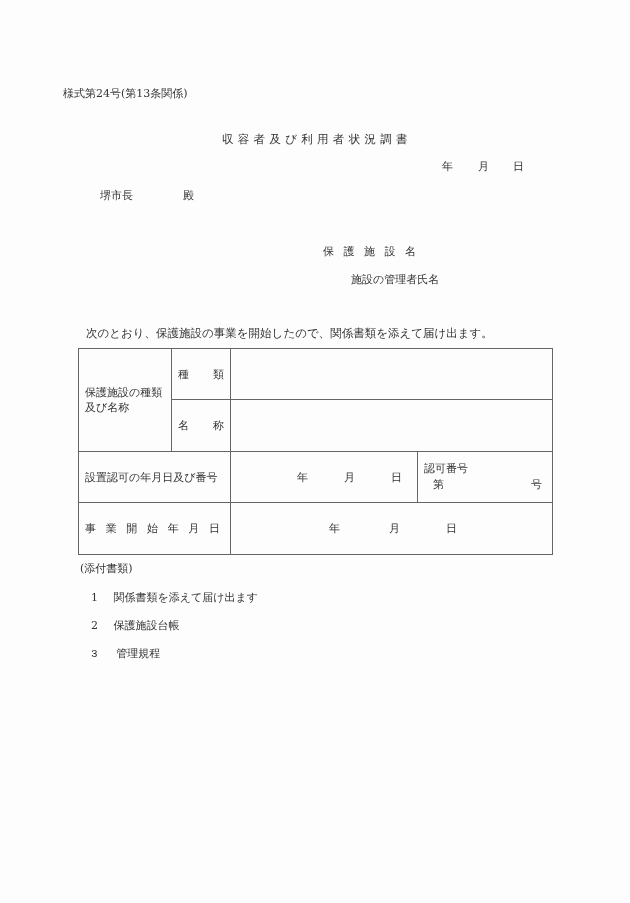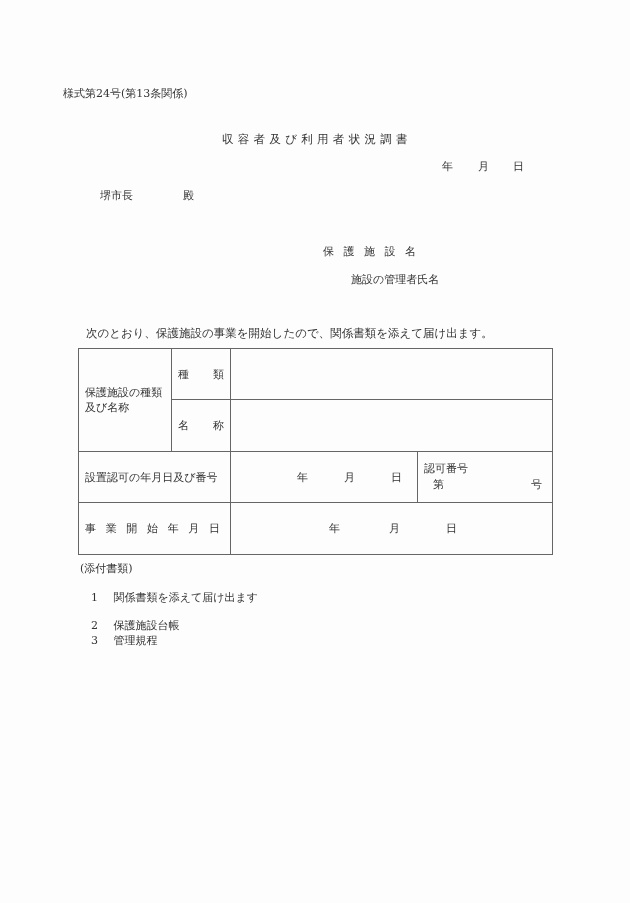--- a/index.html
+++ b/index.html
@@ -99,16 +99,16 @@
 
 <div class="abs attach">(添付書類)</div>
 <div class="abs attach-item" style="top:590px;">
   <span>1</span>
   <span style="margin-left:12px;">関係書類を添えて届け出ます</span>
 </div>
 <div class="abs attach-item" style="top:618px;">
   <span>2</span>
   <span style="margin-left:12px;">保護施設台帳</span>
 </div>
-<div class="abs attach-item" style="top:633px;">
+<div class="abs attach-item" style="top:646px;font-family:Liberation Mono, monospace;">
   <span>3</span>
   <span style="margin-left:12px;">管理規程</span>
 </div>
 
 </body></html>

